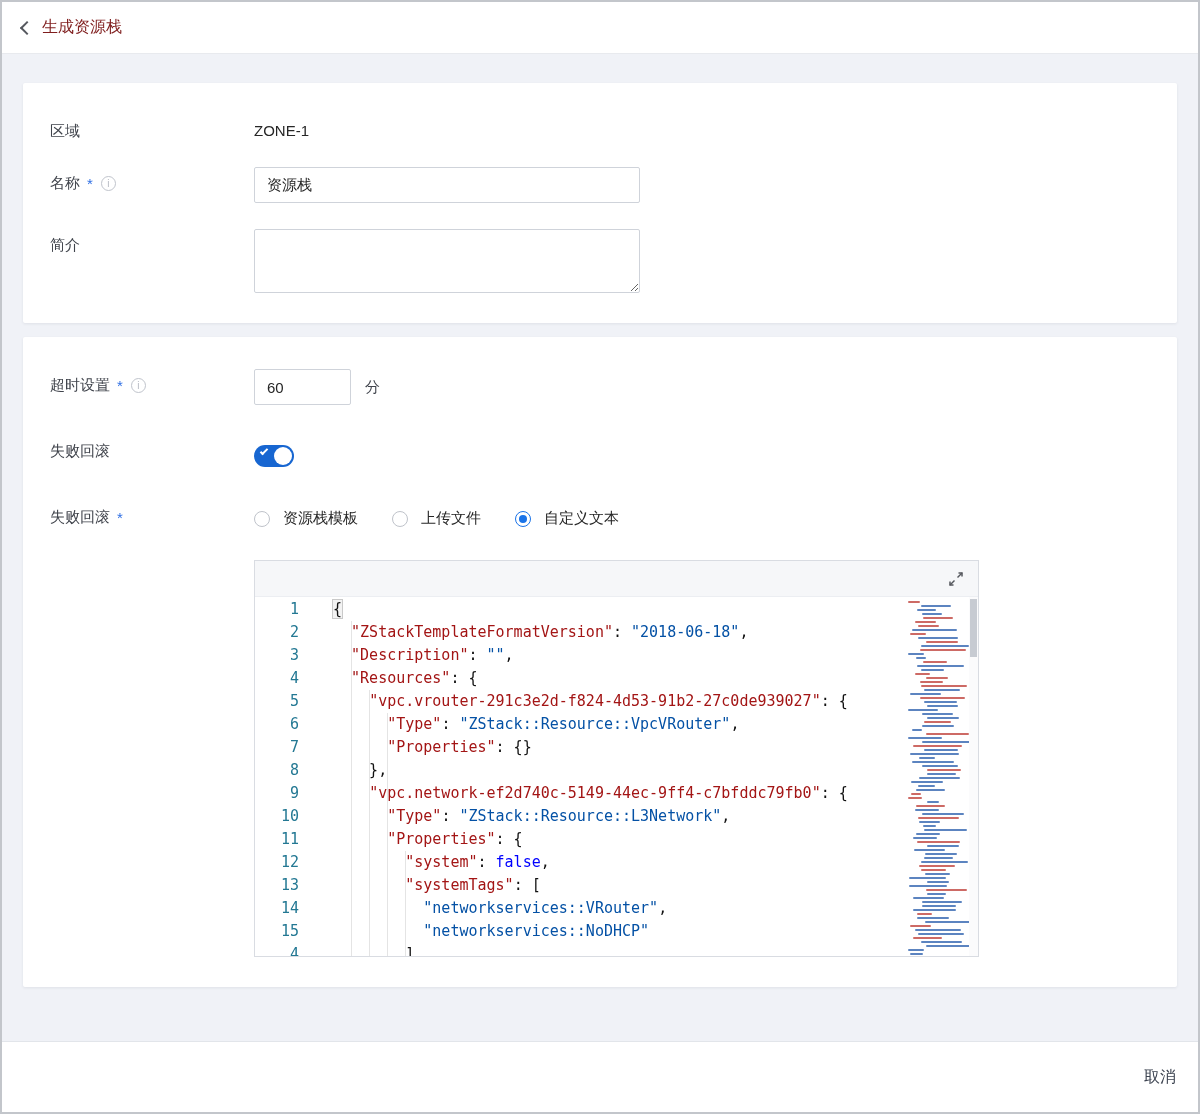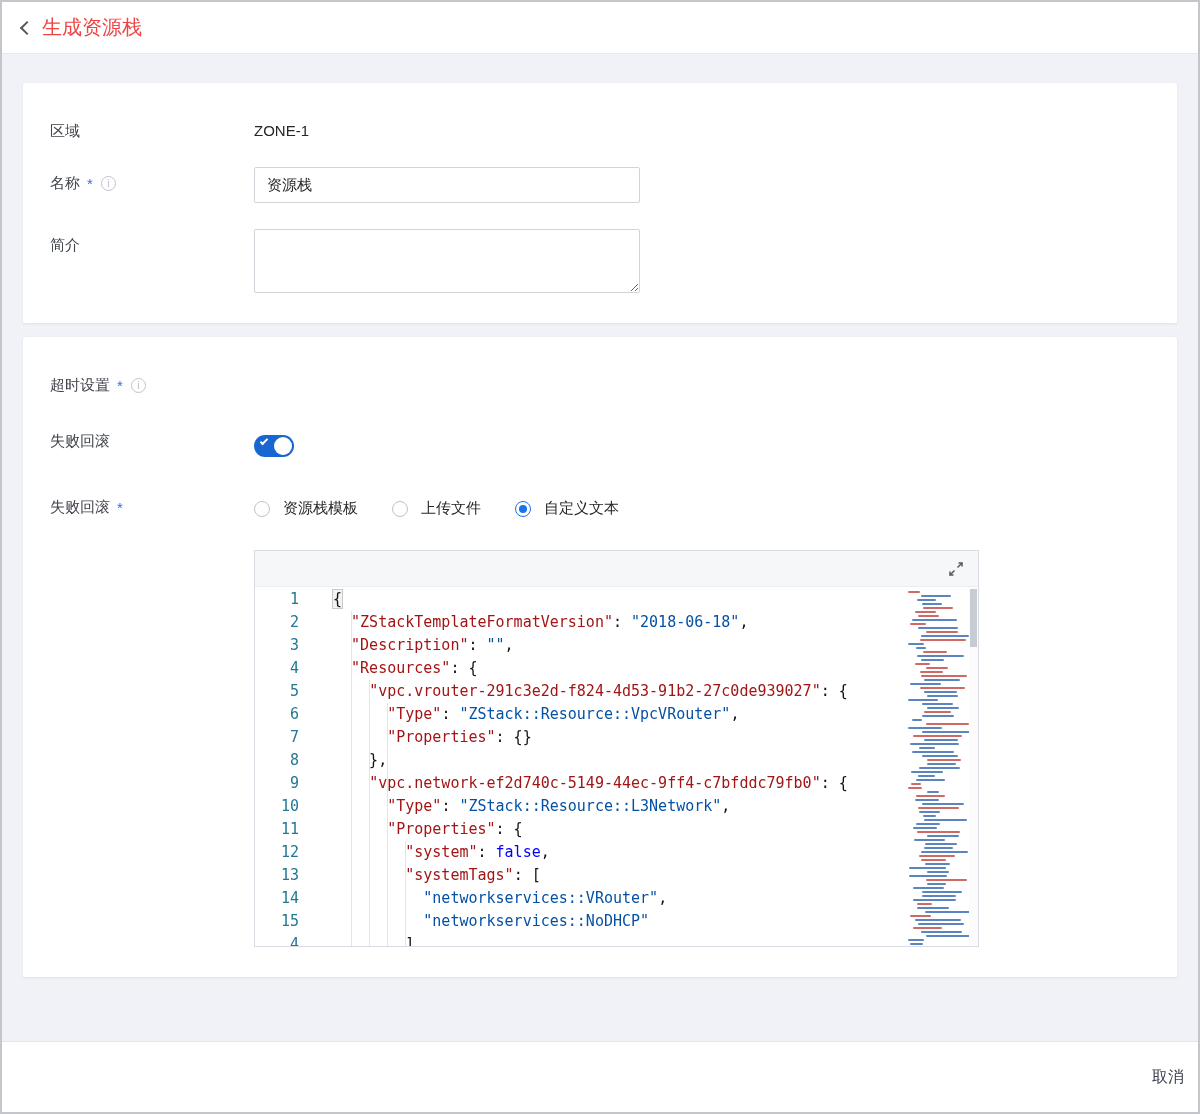--- a/index.html
+++ b/index.html
@@ -9,21 +9,21 @@
     border:2px solid #c3c6cb;background:#f0f2f7;
     display:flex;flex-direction:column;
     font-family:"Liberation Sans","DejaVu Sans",sans-serif;
     color:#262626;overflow:hidden;
   }
   
   .topbar{flex:none;height:52px;background:#fff;border-bottom:1px solid #e8eaee;
     display:flex;align-items:center;padding:0 20px;gap:10px;}
   .back-chevron{width:10px;height:10px;border-left:2px solid #55585e;border-bottom:2px solid #55585e;
     transform:rotate(45deg);margin-top:1px;cursor:pointer;}
-  .page-title{font-size:20px;font-weight:500;color:#ef4444;text-align:center;}
+  .page-title{font-size:16px;font-weight:500;color:#7f1d1d;text-align:center;}
   
   .content{flex:1;padding:29px 21px 0;overflow:hidden;}
   .card{background:#fff;border-radius:2px;box-shadow:0 1px 3px rgba(31,41,55,.08);
     padding:32px 27px 30px;}
   .card + .card{margin-top:14px;}
   .form-row{display:flex;align-items:flex-start;}
   .form-row + .form-row{margin-top:26px;}
   .row-label{flex:none;width:204px;padding-top:7px;font-size:15px;color:#40444c;
     display:flex;align-items:center;gap:5px;}
   .row-label.no-pad{padding-top:0;}
@@ -70,21 +70,21 @@
   .tok-b{color:#0000ff;}
   .bracket-hl{outline:1px solid #c9c9c9;background:#f3f3f3;}
   .indent-guide{position:absolute;width:1px;background:#e4e4e4;}
   
   .minimap{flex:none;width:66px;padding:4px 2px 0 2px;overflow:hidden;}
   .mm-row{height:2px;margin-bottom:2px;border-radius:1px;opacity:.85;}
   .editor-scrollbar{flex:none;width:9px;position:relative;background:#fbfbfc;}
   .scroll-thumb{position:absolute;top:2px;left:1px;width:7px;height:58px;background:#c7cbd2;}
   
   .footer{flex:none;height:71px;background:#fff;border-top:1px solid #e2e5ea;
-    display:flex;align-items:center;justify-content:flex-end;padding-right:8px;gap:30px;}
+    display:flex;align-items:center;justify-content:flex-end;padding-right:16px;gap:30px;}
   .cancel-btn{font-size:16px;color:#3c4350;background:none;border:none;cursor:pointer;font-family:inherit;}
   .next-btn{min-width:170px;height:35px;background:#1766d1;color:#fff;border:none;border-radius:3px;
     font-size:16px;cursor:pointer;font-family:inherit;padding:0 20px;}
 </style>
 </head>
 <body>
 
 <div class="frame">
 
   <div class="topbar">
@@ -122,20 +122,24 @@
         </div>
       </div>
     </div>
 
     <div class="card">
       <div class="form-row">
         <div class="row-label">
           <span>超时设置</span>
             <span class="req">*</span>
             <i class="info-icon">i</i>
+        </div>
+        <div class="row-control" style="display:flex;align-items:center;">
+          <input class="small-input" type="text" value="60" style="">
+          <span class="unit">分</span>
         </div>
       </div>
       <div class="form-row" style="margin-top:37px;">
         <div class="row-label no-pad">
           <span>失败回滚</span>
         </div>
         <div class="row-control">
           <div class="toggle">
             <span class="check"></span>
             <span class="knob"></span>

